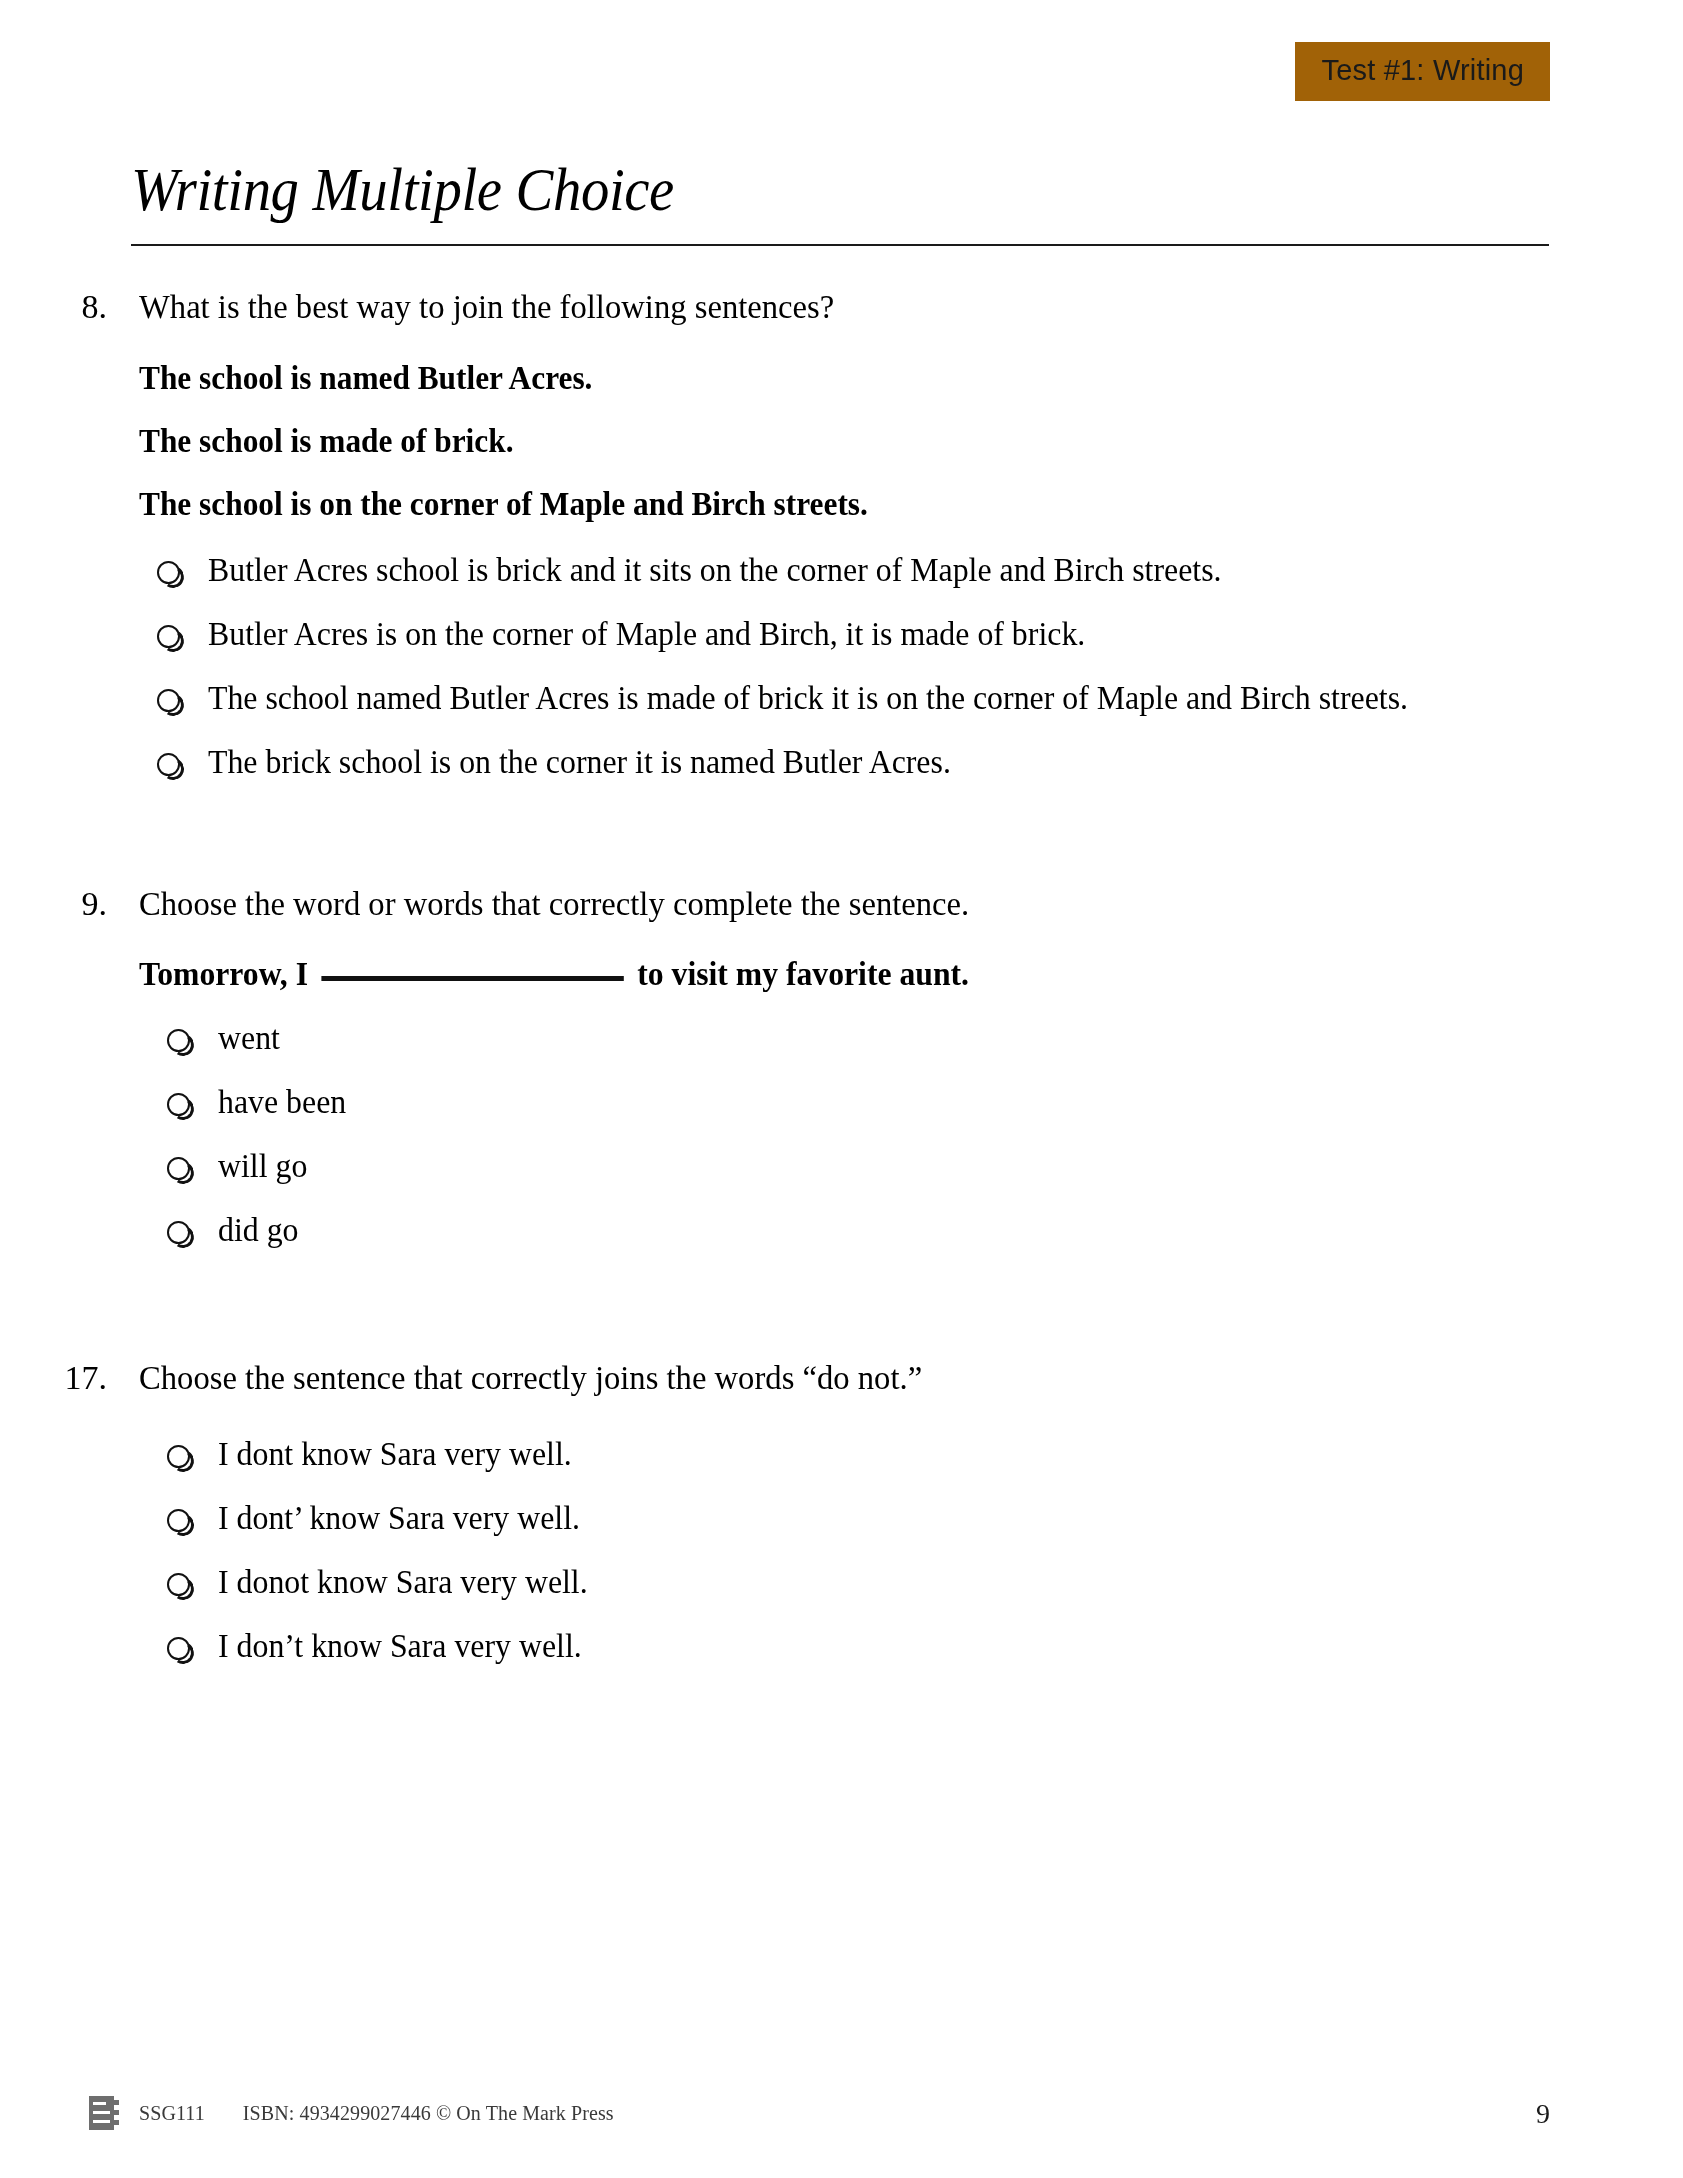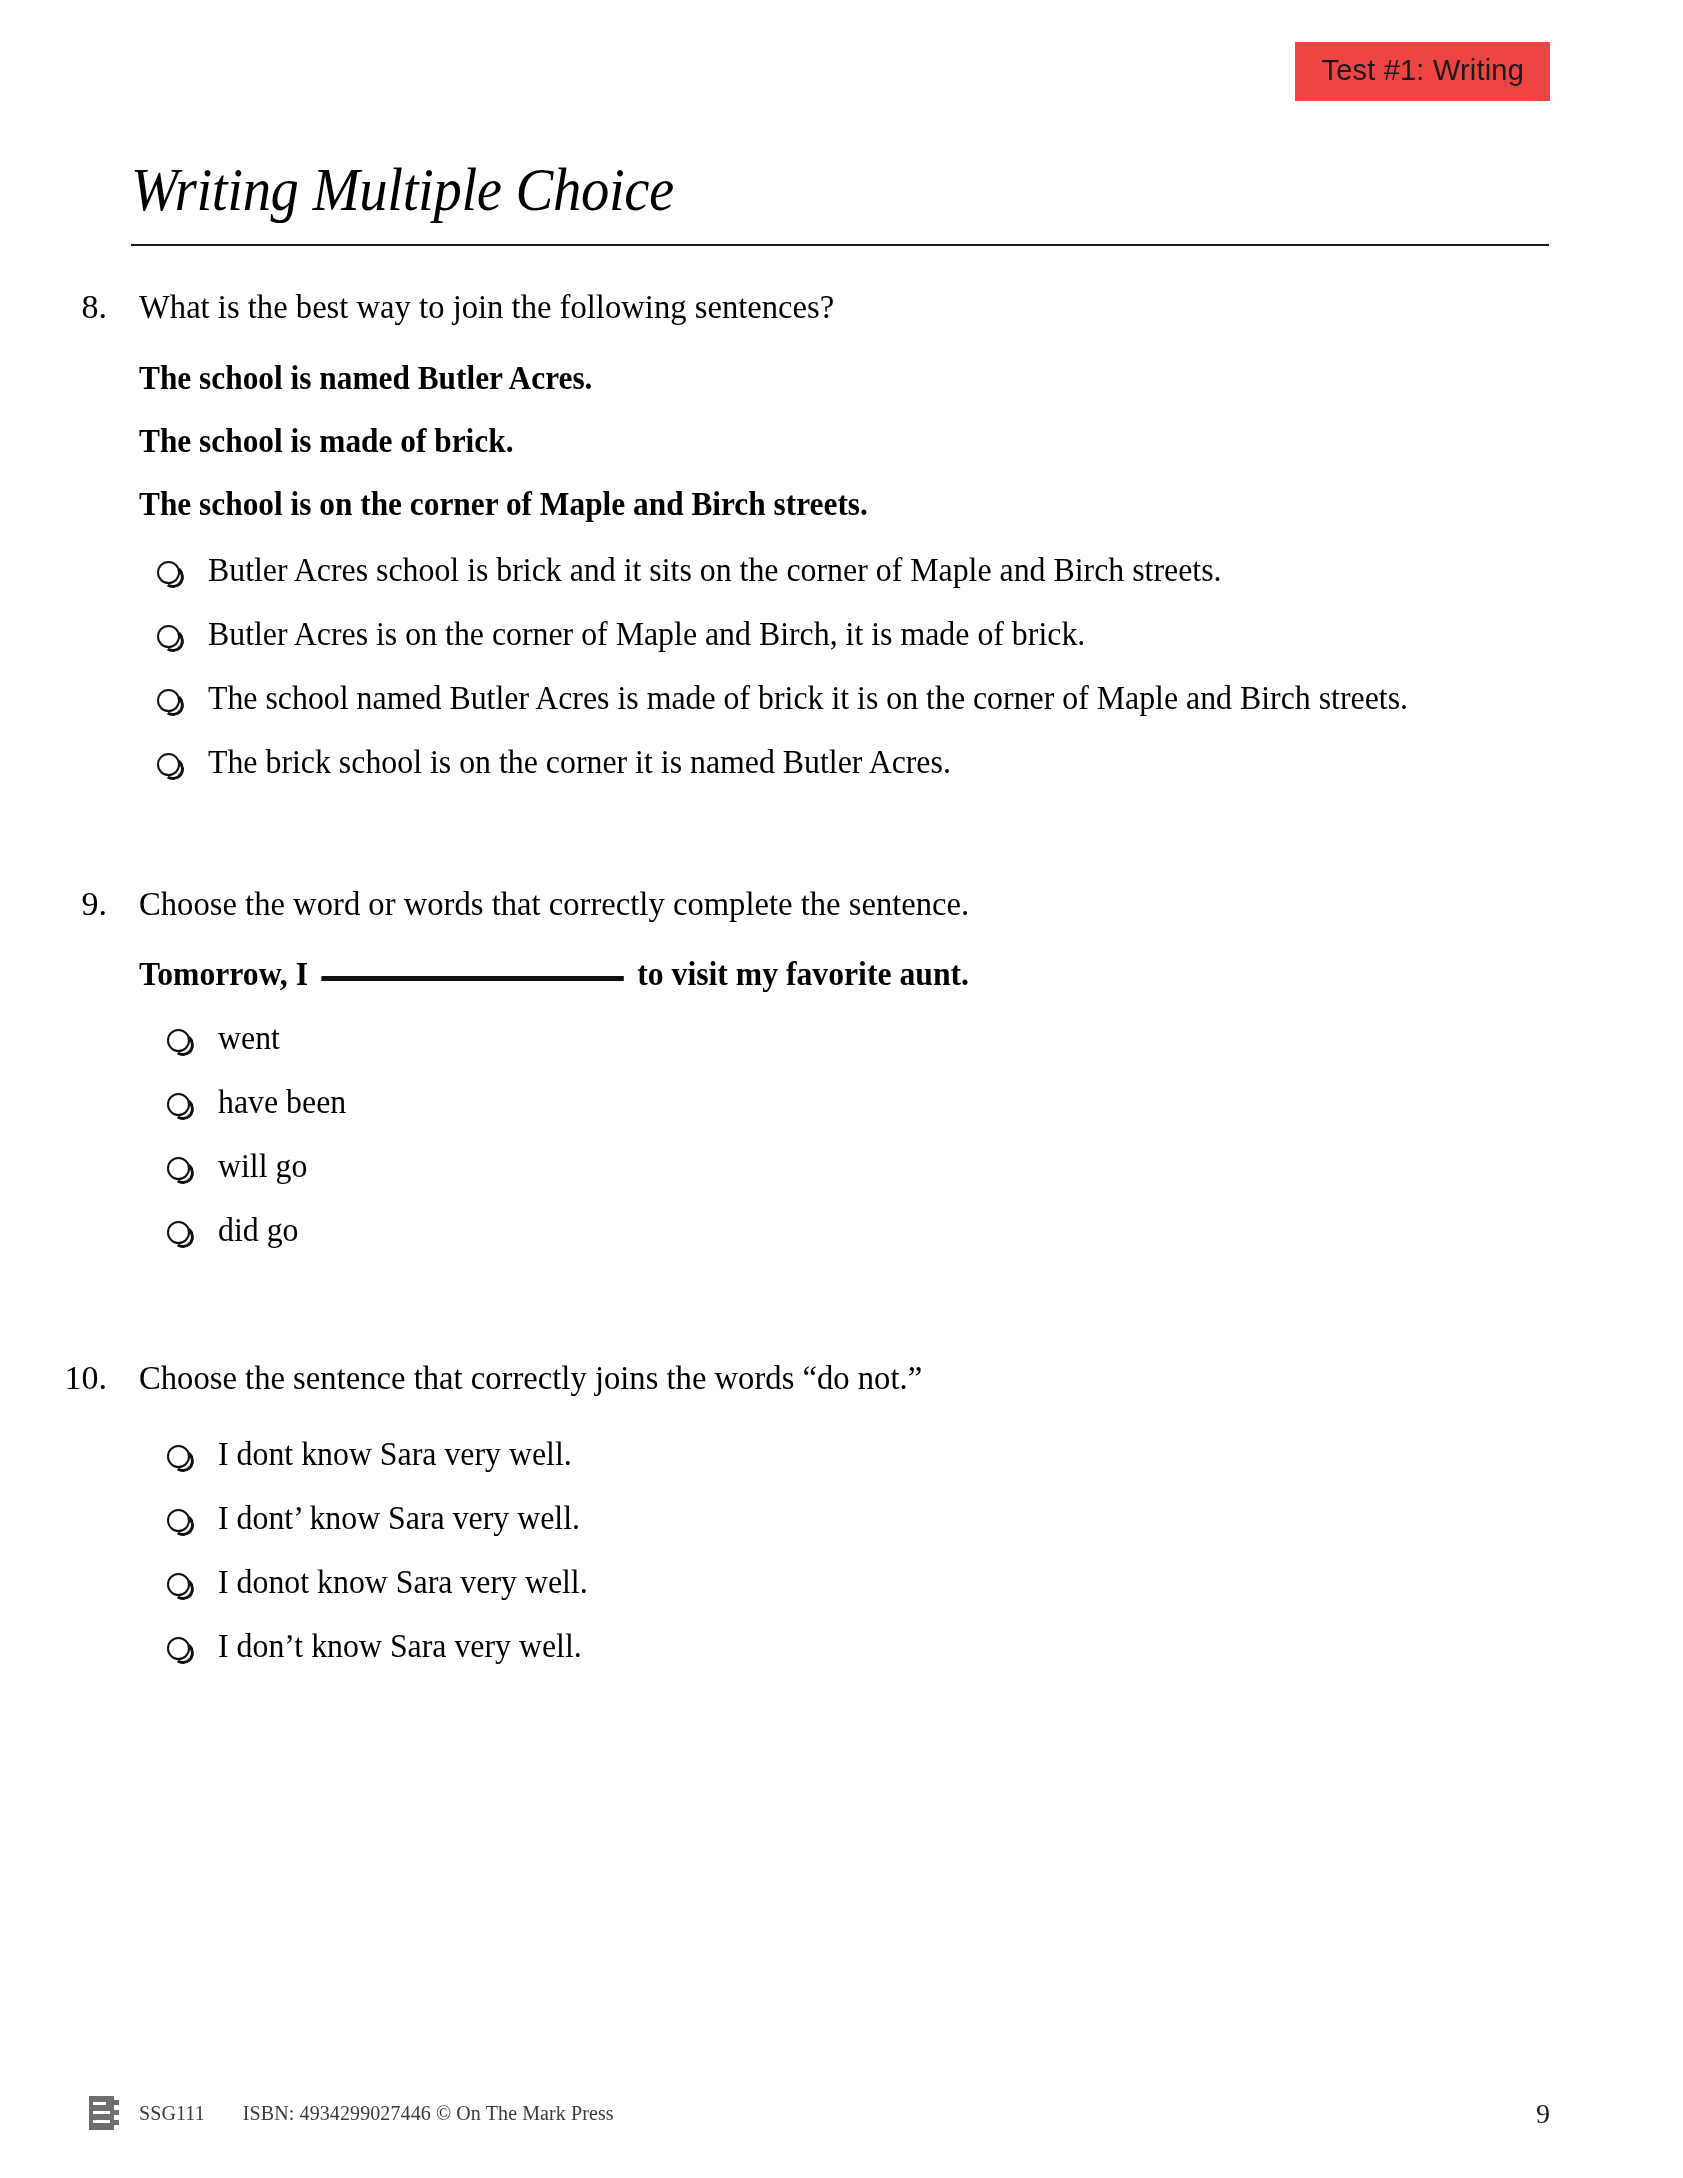--- a/index.html
+++ b/index.html
@@ -18,21 +18,21 @@
     color: #000000;
     overflow: hidden;
     box-sizing: border-box;
   }
 
   
   .header-tab {
     position: absolute;
     top: 42px;
     right: 133px;
-    background: #ef4444;
+    background: #a16207;
     color: #1a1a1a;
     font-family: "Liberation Sans", "DejaVu Sans", sans-serif;
     font-size: 29px;
     line-height: 1;
     padding: 14px 26px 16px 26px;
     letter-spacing: 0.2px;
     white-space: nowrap;
   }
 
   
@@ -316,21 +316,21 @@
         <li class="option">
           <span class="radio"></span>
           <span class="option-text">did go</span>
         </li>
       </ul>
     </section>
 
     <div class="q-gap-xlarge"></div>
 
     <section class="question">
-      <div class="q-num">10.</div>
+      <div class="q-num">17.</div>
       <div class="q-text">Choose the sentence that correctly joins the words “do not.”</div>
 
       <ul class="options opts-indent-b" style="margin-top:34px;">
         <li class="option">
           <span class="radio"></span>
           <span class="option-text">I dont know Sara very well.</span>
         </li>
         <li class="option">
           <span class="radio"></span>
           <span class="option-text">I dont’ know Sara very well.</span>

